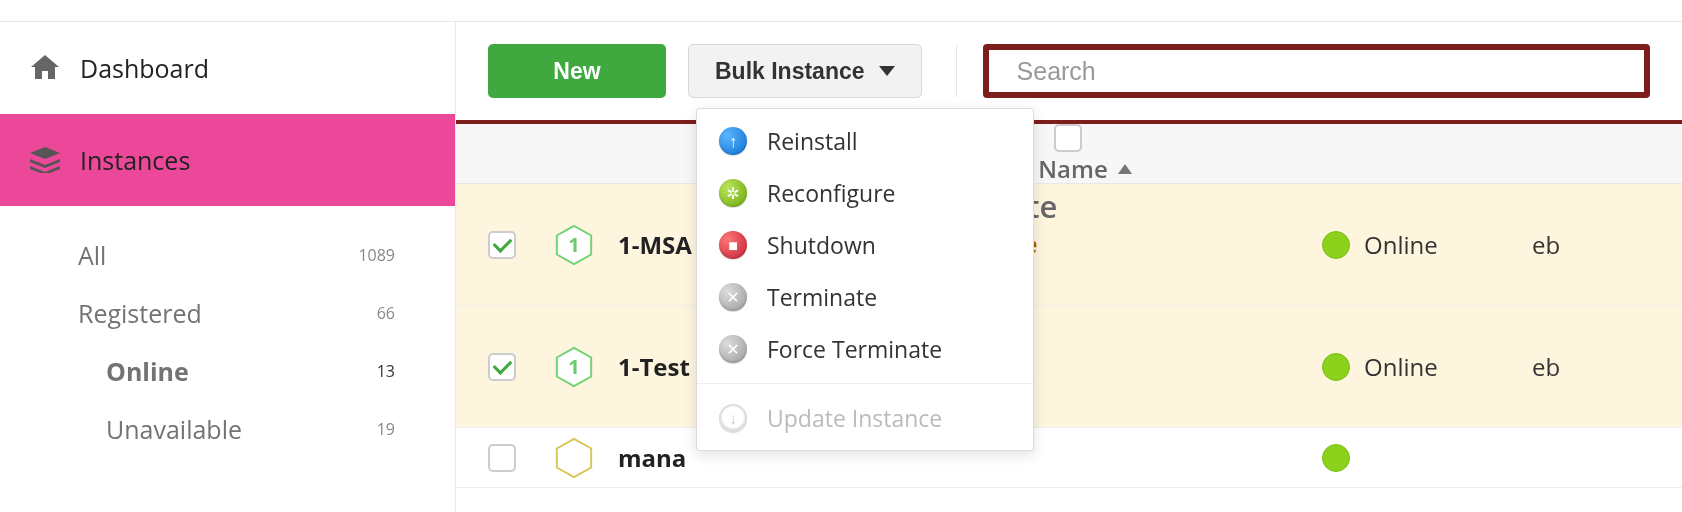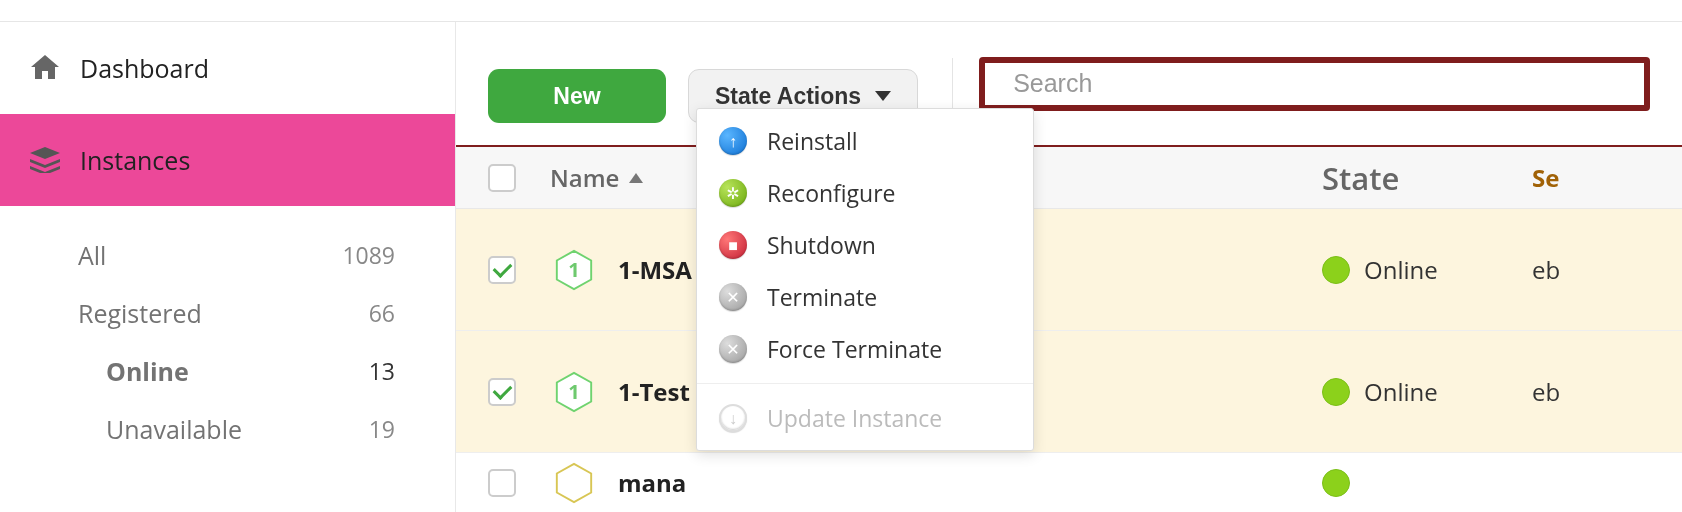--- a/index.html
+++ b/index.html
@@ -64,50 +64,49 @@
       cursor: pointer;
     }
     .subnav-label {
       font-size: 25px;
       color: #737373;
     }
     .subnav-item.active .subnav-label {
       font-weight: 700;
     }
     .subnav-count {
-      font-size: 23px;
+      font-size: 16px;
       color: #888;
     }
     .subnav-item.active .subnav-count {
       color: #333;
     }
     .subnav-item.indent {
       padding-left: 106px;
     }
     .main {
       flex: 1;
       position: relative;
     }
     .toolbar {
       display: flex;
       align-items: center;
       padding: 22px 32px 22px 32px;
       gap: 22px;
     }
     .btn {
       height: 54px;
-      border-radius: 11px;
+      border-radius: 5px;
       font-size: 23px;
       font-weight: 700;
       display: flex;
       align-items: center;
       justify-content: center;
       cursor: pointer;
       border: none;
-      margin-top: 25px;
     }
     .btn-new {
       background: #3fa83f;
       color: #fff;
       width: 178px;
     }
     .btn-bulk {
       background: #f2f2f2;
       border: 1px solid #d8d8d8;
       color: #333;
@@ -137,23 +136,24 @@
       color: #888;
       outline: none;
       margin-left: 4px;
     }
     .search-box::placeholder { color: #999; }
     .table-header {
       display: flex;
       align-items: center;
       height: 64px;
       background: #f7f7f7;
-      border-top: 2px solid #7f1d1d;
+      border-top: 4px solid #7f1d1d;
       border-bottom: 1px solid #e8e8e8;
       padding-left: 32px;
+      flex-direction: column;
     }
     .th-check { width: 62px; }
     .th-name {
       display: flex;
       align-items: center;
       gap: 10px;
       font-size: 24px;
       color: #666;
       font-weight: 600;
       flex: 1;
@@ -355,21 +355,21 @@
     </div>
   </aside>
 
   <main class="main">
 
     <div class="toolbar">
       <button class="btn btn-new">
         <span>New</span>
       </button>
       <button class="btn btn-bulk">
-        <span>State Actions</span>
+        <span>Bulk Instance</span>
         <span class="caret-down"></span>
       </button>
       <div class="toolbar-divider"></div>
       <input class="search-box" placeholder="Search" style="">
     </div>
 
     <div class="dropdown">
       <div class="dd-item">
         <span class="dd-icon ic-reinstall">↑</span>
         <span>Reinstall</span>

